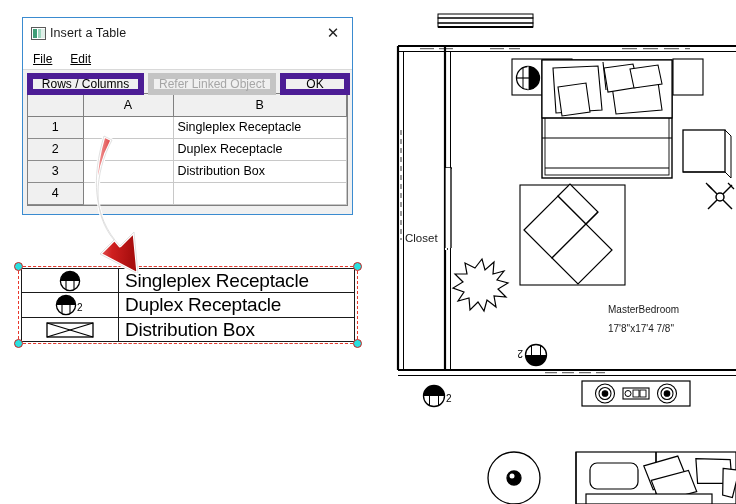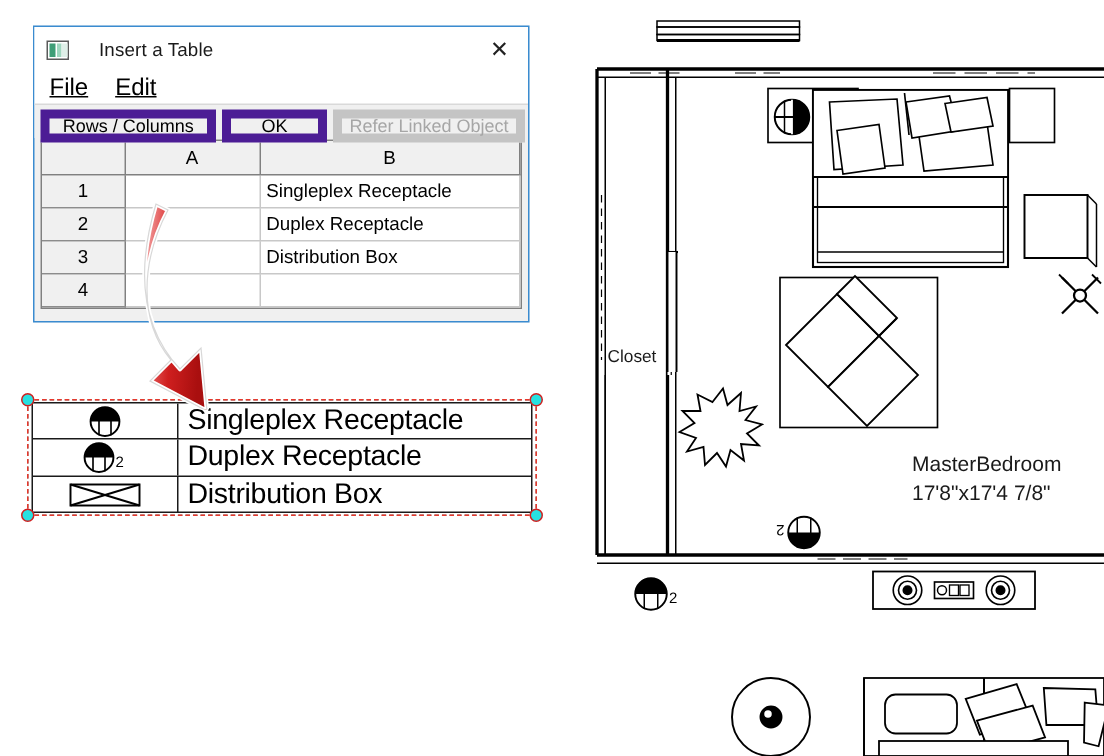--- a/index.html
+++ b/index.html
@@ -51,21 +51,21 @@
     top: 1px;
     bottom: 1px;
     display: block;
   }
   .dlg-icon i.b1 { left: 1px;  width: 4px; background: #3f9e77; }
   .dlg-icon i.b2 { left: 5.5px; width: 3px; background: #9fd7bf; }
   .dlg-icon i.b3 { left: 9px;  width: 4px; background: #dfefe8; }
   .dlg-title-text {
     font-size: 12.5px;
     color: #1a1a1a;
-    margin-left: 20px;
+    margin-left: 4px;
     letter-spacing: 0.1px;
   }
   .dlg-close {
     position: absolute;
     right: 2px;
     top: 0;
     width: 34px;
     height: 29px;
     display: flex;
     align-items: center;
@@ -77,21 +77,21 @@
   }
   .dlg-menubar {
     height: 21px;
     background: #ffffff;
     display: flex;
     align-items: center;
     padding-left: 8px;
     border-bottom: 1px solid #d9d9d9;
   }
   .dlg-menu-item {
-    font-size: 16px;
+    font-size: 12px;
     color: #000;
     margin-right: 14px;
     padding: 1px 2px;
   }
   .dlg-menu-item u { text-decoration: underline; }
 
   .dlg-tabrow {
     display: flex;
     height: 22px;
     padding: 3px 4px 0 4px;
@@ -239,21 +239,21 @@
     left: 390px;
     top: 0px;
     width: 346px;
     height: 504px;
     background: #ffffff;
     z-index: 10;
     overflow: hidden;
   }
   .room-label {
     position: absolute;
-    font-size: 14px;
+    font-size: 10px;
     color: #1a1a1a;
     white-space: nowrap;
     line-height: 19px;
   }
   #label-masterbedroom { left: 218px; top: 300px; }
   #label-closet { left: 15px; top: 208px; font-size: 11.5px; margin-top: 21px; }
 </style>
 </head>
 <body>
 
@@ -504,22 +504,22 @@
     <span class="dlg-close">✕</span>
   </div>
 
   <div class="dlg-menubar">
     <span class="dlg-menu-item"><u>File</u></span>
     <span class="dlg-menu-item"><u>Edit</u></span>
   </div>
 
   <div class="dlg-tabrow">
     <div class="dlg-btn w-rows">Rows / Columns</div>
+    <div class="dlg-btn w-refer">Refer Linked Object</div>
     <div class="dlg-btn w-ok">OK</div>
-    <div class="dlg-btn w-refer">Refer Linked Object</div>
   </div>
 
   <div class="dlg-grid">
     <table>
       <tbody>
           <tr>
         <th class="corner col-head"></th>
         <th class="hdr col-a">A</th>
         <th class="hdr col-b">B</th>
       </tr>

